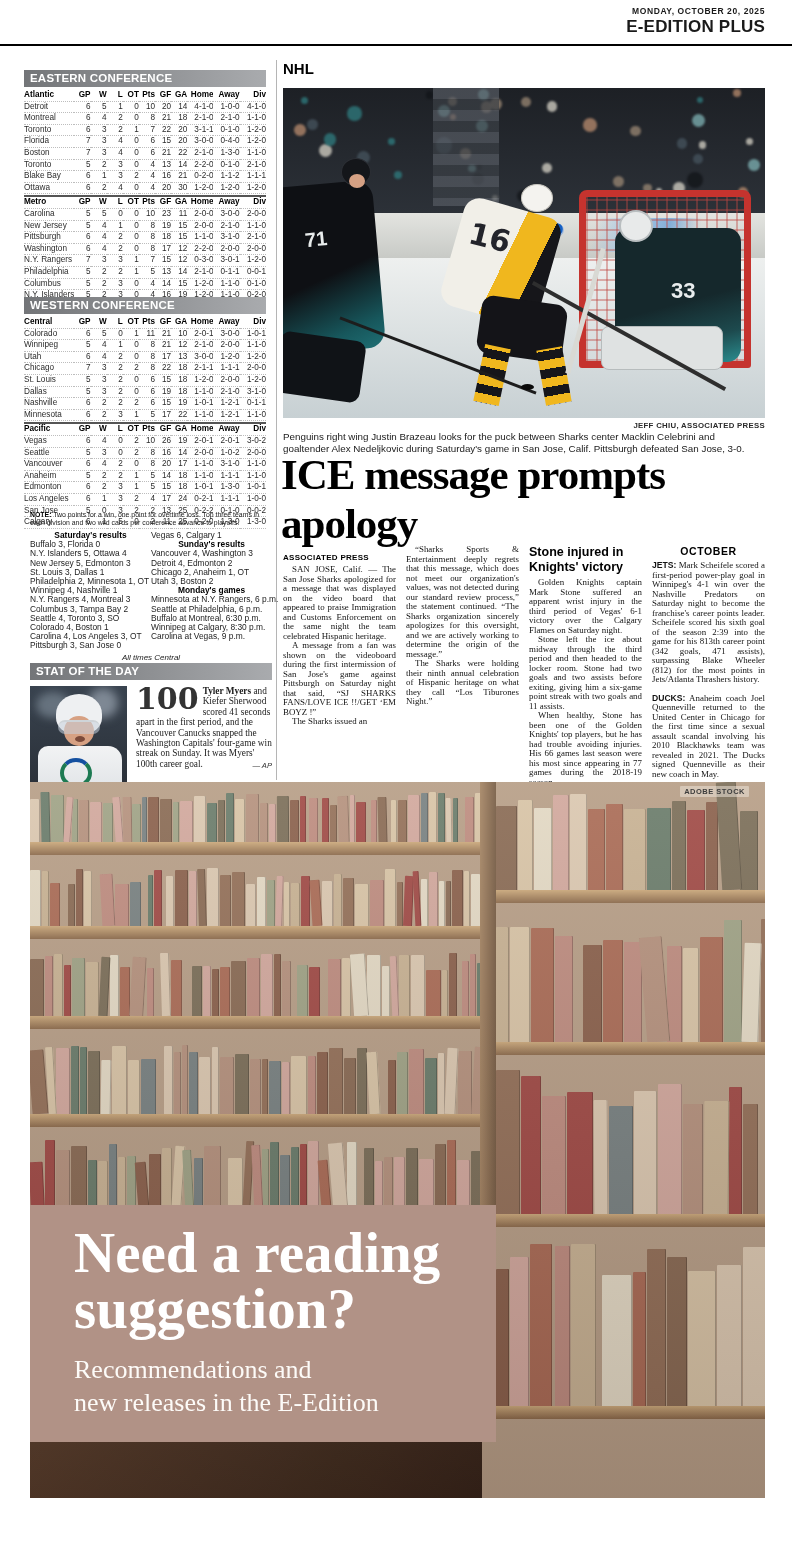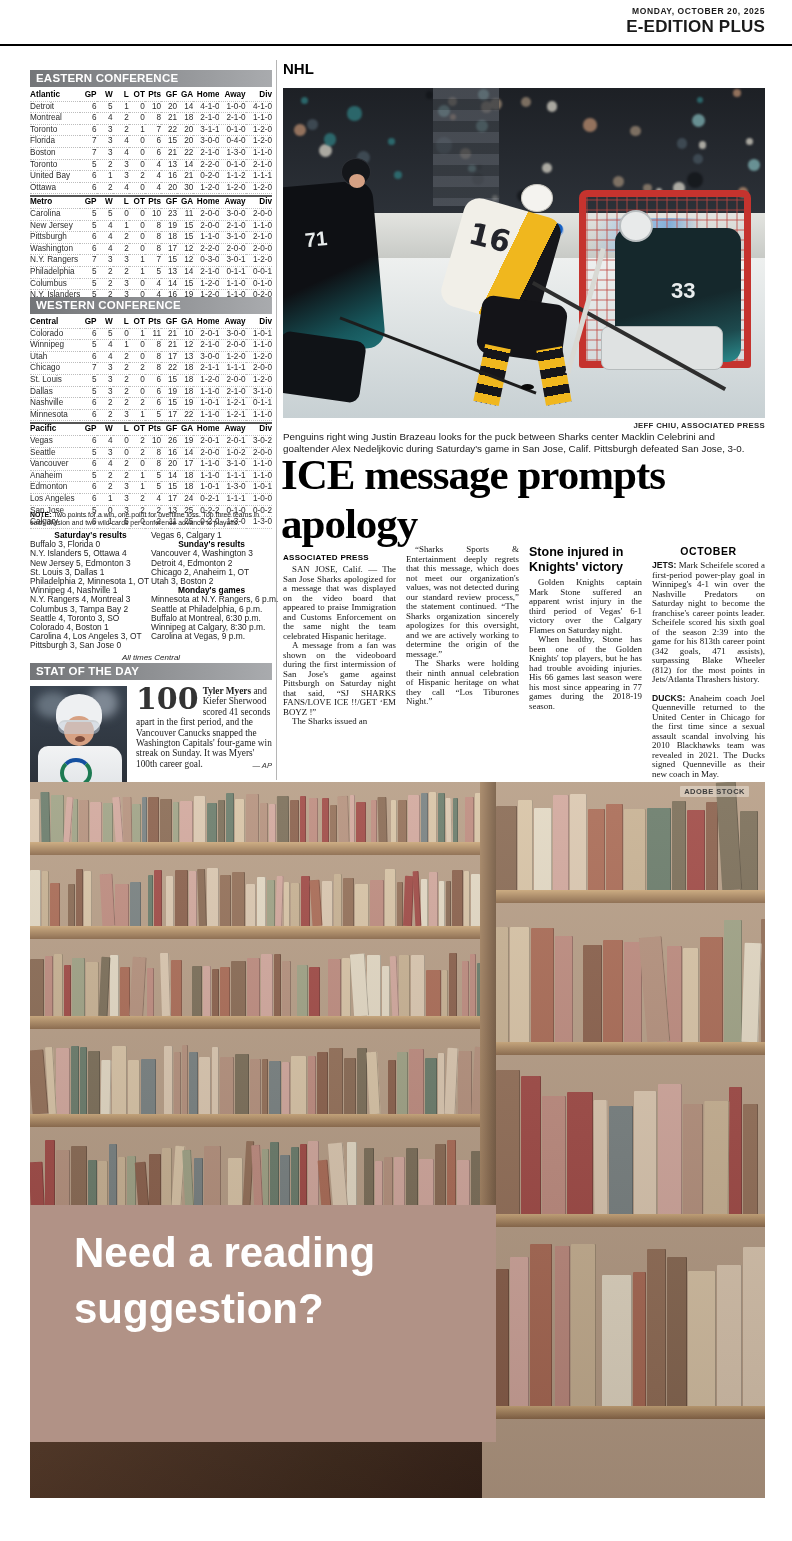--- a/index.html
+++ b/index.html
@@ -8,21 +8,21 @@
   
   .topbar{position:absolute;top:6px;right:27px;text-align:right;}
   .issue-date{font-size:8.5px;font-weight:bold;letter-spacing:.6px;color:#1a1a1a;}
   .edition{font-size:17px;font-weight:bold;letter-spacing:.2px;color:#1a1a1a;margin-top:1px;}
   .toprule{position:absolute;left:0;top:44px;width:792px;height:2px;background:#000;}
   .vdivider{position:absolute;left:276px;top:60px;height:720px;width:1px;background:#b5b5b5;}
   
   .secbar{height:17px;background:linear-gradient(90deg,#737578,#a9abae);color:#fff;
           font-weight:bold;font-size:11.5px;line-height:17px;padding-left:6px;letter-spacing:.2px;}
   
-  .leftblock{position:absolute;left:30px;width:242px;}
+  .leftblock{position:absolute;left:24px;width:242px;}
   #eastern-block{top:70px;} #western-block{top:297px;}
   table.stand{width:100%;border-collapse:collapse;table-layout:fixed;margin-top:3px;
               font-size:8.2px;color:#2b2b2b;}
   table.stand.second{margin-top:1px;}
   table.stand.second tr.shead td{border-top:2px solid #555;}
   tr.shead td{font-weight:bold;color:#000;border-bottom:1px solid #888;}
   table.stand td{padding:1px 0;line-height:8.6px;border-bottom:1px dotted #bdbdbd;
                  white-space:nowrap;overflow:hidden;}
   td.team{width:50px;text-align:left;}
   td.num{width:16px;text-align:right;}
@@ -147,21 +147,21 @@
   .board{position:absolute;height:13px;background:linear-gradient(#d2ab76,#8a6442);}
   .upright{position:absolute;left:450px;top:0;width:16px;height:640px;
            background:linear-gradient(90deg,#a5815c,#70533a);}
   .ad-floor{position:absolute;left:0;top:438px;width:452px;height:278px;
             background:linear-gradient(125deg,#5f3f2b,#2c1b12);}
   .ad-tint{position:absolute;inset:0;background:linear-gradient(180deg,rgba(225,200,175,.18),rgba(70,45,30,.22));}
   #adobe-credit{position:absolute;top:4px;right:16px;font-size:7.5px;font-weight:bold;
                 letter-spacing:.5px;color:#3c3c3c;background:rgba(235,225,215,.55);
                 padding:1px 4px;border-radius:1px;}
   #ad-overlay{position:absolute;left:0;top:423px;width:466px;height:237px;background:#b19286;}
-  .ad-headline{font-family:Liberation Sans, sans-serif;font-weight:bold;font-size:42px;line-height:56px;
+  .ad-headline{font-family:Liberation Serif, serif;font-weight:bold;font-size:57px;line-height:56px;
                color:#fff;margin:20px 0 0 44px;}
   .ad-sub{font-family:"Liberation Serif",serif;font-size:26px;line-height:33px;color:#fdfbf8;
           margin:16px 0 0 44px;}
 </style>
 </head>
 <body>
 
 <div class="page">
 
   <div class="topbar">
@@ -261,21 +261,21 @@
               <td class="num">3</td>
               <td class="num">0</td>
               <td class="num">4</td>
               <td class="num">13</td>
               <td class="num">14</td>
               <td class="rec">2-2-0</td>
               <td class="rec">0-1-0</td>
               <td class="rec">2-1-0</td>
             </tr>
             <tr>
-              <td class="team">United Bay</td>
+              <td class="team">Blake Bay</td>
               <td class="num">6</td>
               <td class="num">1</td>
               <td class="num">3</td>
               <td class="num">2</td>
               <td class="num">4</td>
               <td class="num">16</td>
               <td class="num">21</td>
               <td class="rec">0-2-0</td>
               <td class="rec">1-1-2</td>
               <td class="rec">1-1-1</td>
@@ -819,20 +819,21 @@
     <div class="acol">
       <div id="col2-paras">
           <p class="bp">“Sharks Sports &amp; Entertainment deeply regrets that this message, which does not meet our organization's values, was not detected during our standard review process,” the statement continued. “The Sharks organization sincerely apologizes for this oversight, and we are actively working to determine the origin of the message.”</p>
           <p class="bp">The Sharks were holding their ninth annual celebration of Hispanic heritage on what they call “Los Tiburones Night.”</p>
         </div>
     </div>
     <div class="acol">
       <div class="stone-title">Stone injured in Knights' victory</div>
       <div id="stone-paras">
           <p class="bp">Golden Knights captain Mark Stone suffered an apparent wrist injury in the third period of Vegas' 6-1 victory over the Calgary Flames on Saturday night.</p>
+          <p class="bp">Stone left the ice about midway through the third period and then headed to the locker room. Stone had two goals and two assists before exiting, giving him a six-game point streak with two goals and 11 assists.</p>
           <p class="bp">When healthy, Stone has been one of the Golden Knights' top players, but he has had trouble avoiding injuries. His 66 games last season were his most since appearing in 77 games during the 2018-19 season.</p>
         </div>
     </div>
     <div class="acol">
       <div class="briefly-title">OCTOBER</div>
       <div id="briefly-items">
           <p class="brief"><b class="blead">JETS:</b> Mark Scheifele scored a first-period power-play goal in Winnipeg's 4-1 win over the Nashville Predators on Saturday night to become the franchise's career points leader. Scheifele scored his sixth goal of the season 2:39 into the game for his 813th career point (342 goals, 471 assists), surpassing Blake Wheeler (812) for the most points in Jets/Atlanta Thrashers history.</p>
           <p class="brief"><b class="blead">DUCKS:</b> Anaheim coach Joel Quenneville returned to the United Center in Chicago for the first time since a sexual assault scandal involving his 2010 Blackhawks team was revealed in 2021. The Ducks signed Quenneville as their new coach in May.</p>
         </div>
     </div>
@@ -1123,17 +1124,19 @@
         <div class="board" style="left: 466px; top: 624px; width: 269px;"></div>
       </div>
     <div class="ad-tint"></div>
     <div id="adobe-credit">ADOBE STOCK</div>
     <div id="ad-overlay">
       <div class="ad-headline">
         <div>Need a reading</div>
         <div>suggestion?</div>
       </div>
       <div class="ad-sub">
+        <div>Recommendations and</div>
+        <div>new releases in the E-Edition</div>
       </div>
     </div>
   </div>
 
 </div>
 
 </body></html>

